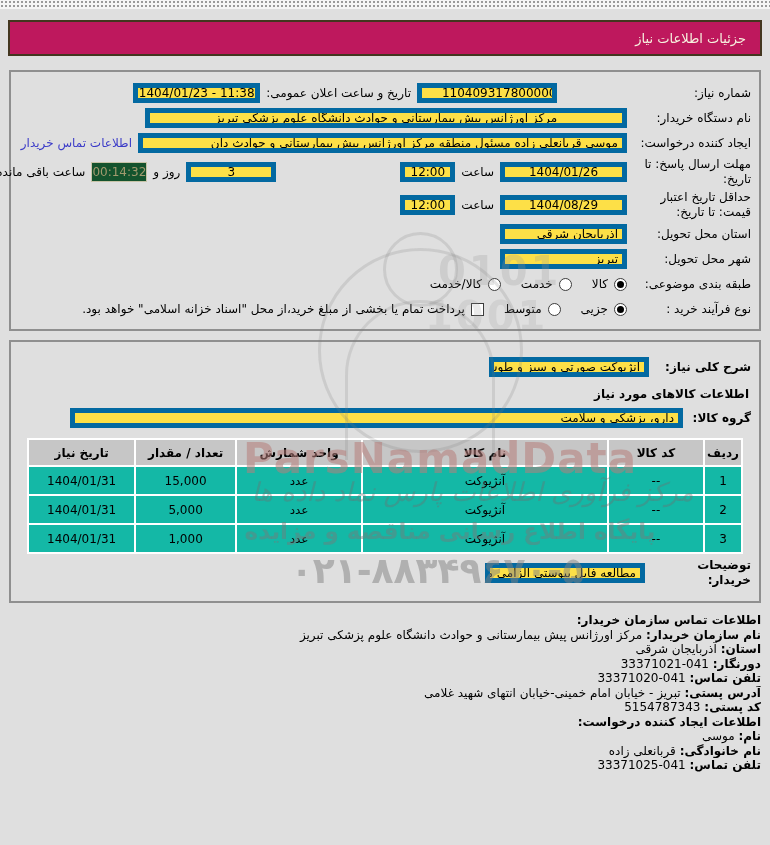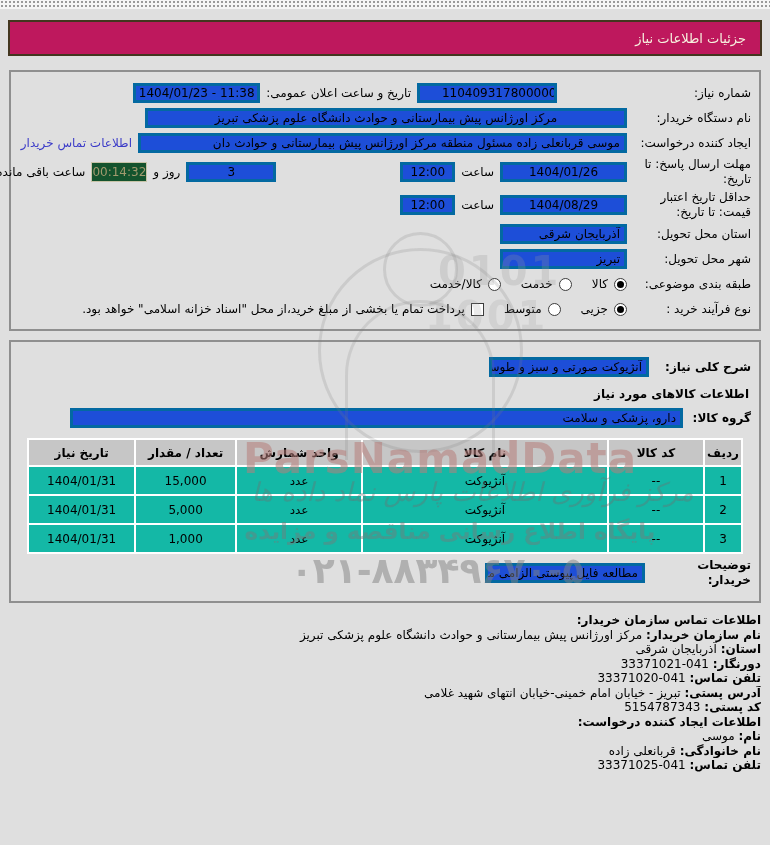--- a/index.html
+++ b/index.html
@@ -26,21 +26,21 @@
   }
 
   .box { margin:0 9px; border:2px solid #8f8f8f; padding:7px 8px 6px; position:relative; }
   .box2 { margin-top:9px; padding:11px 8px 10px; }
 
   .frow { display:flex; align-items:center; margin:3px 0; gap:6px; min-height:22px; }
   .lbl { width:118px; flex:none; line-height:1.25; }
   .lbl.b, .b { font-weight:bold; }
 
   .inp {
-    background:#1d4ed8; border:3px solid #0369a1; height:20px;
+    background:#fde047; border:5px solid #0369a1; height:20px;
     display:flex; align-items:center; padding:0 4px;
     overflow:hidden; white-space:nowrap; flex:none;
   }
   .inp.center { justify-content:center; }
   .inp.right  { justify-content:flex-start; }
   .w140{width:140px} .w127{width:127px} .w480{width:482px} .w490{width:489px}
   .w55{width:55px} .w90{width:90px} .w613{width:613px} .w196{width:160px}
   .countdown { background:#14532d; border:1px solid #c8c4a8; color:#a29a6e; width:56px; justify-content:center; }
   .mr70 { margin-right:70px;padding-left:36px; } .mr118 { margin-right:118px; }
   .lbl2 { flex:none; }

